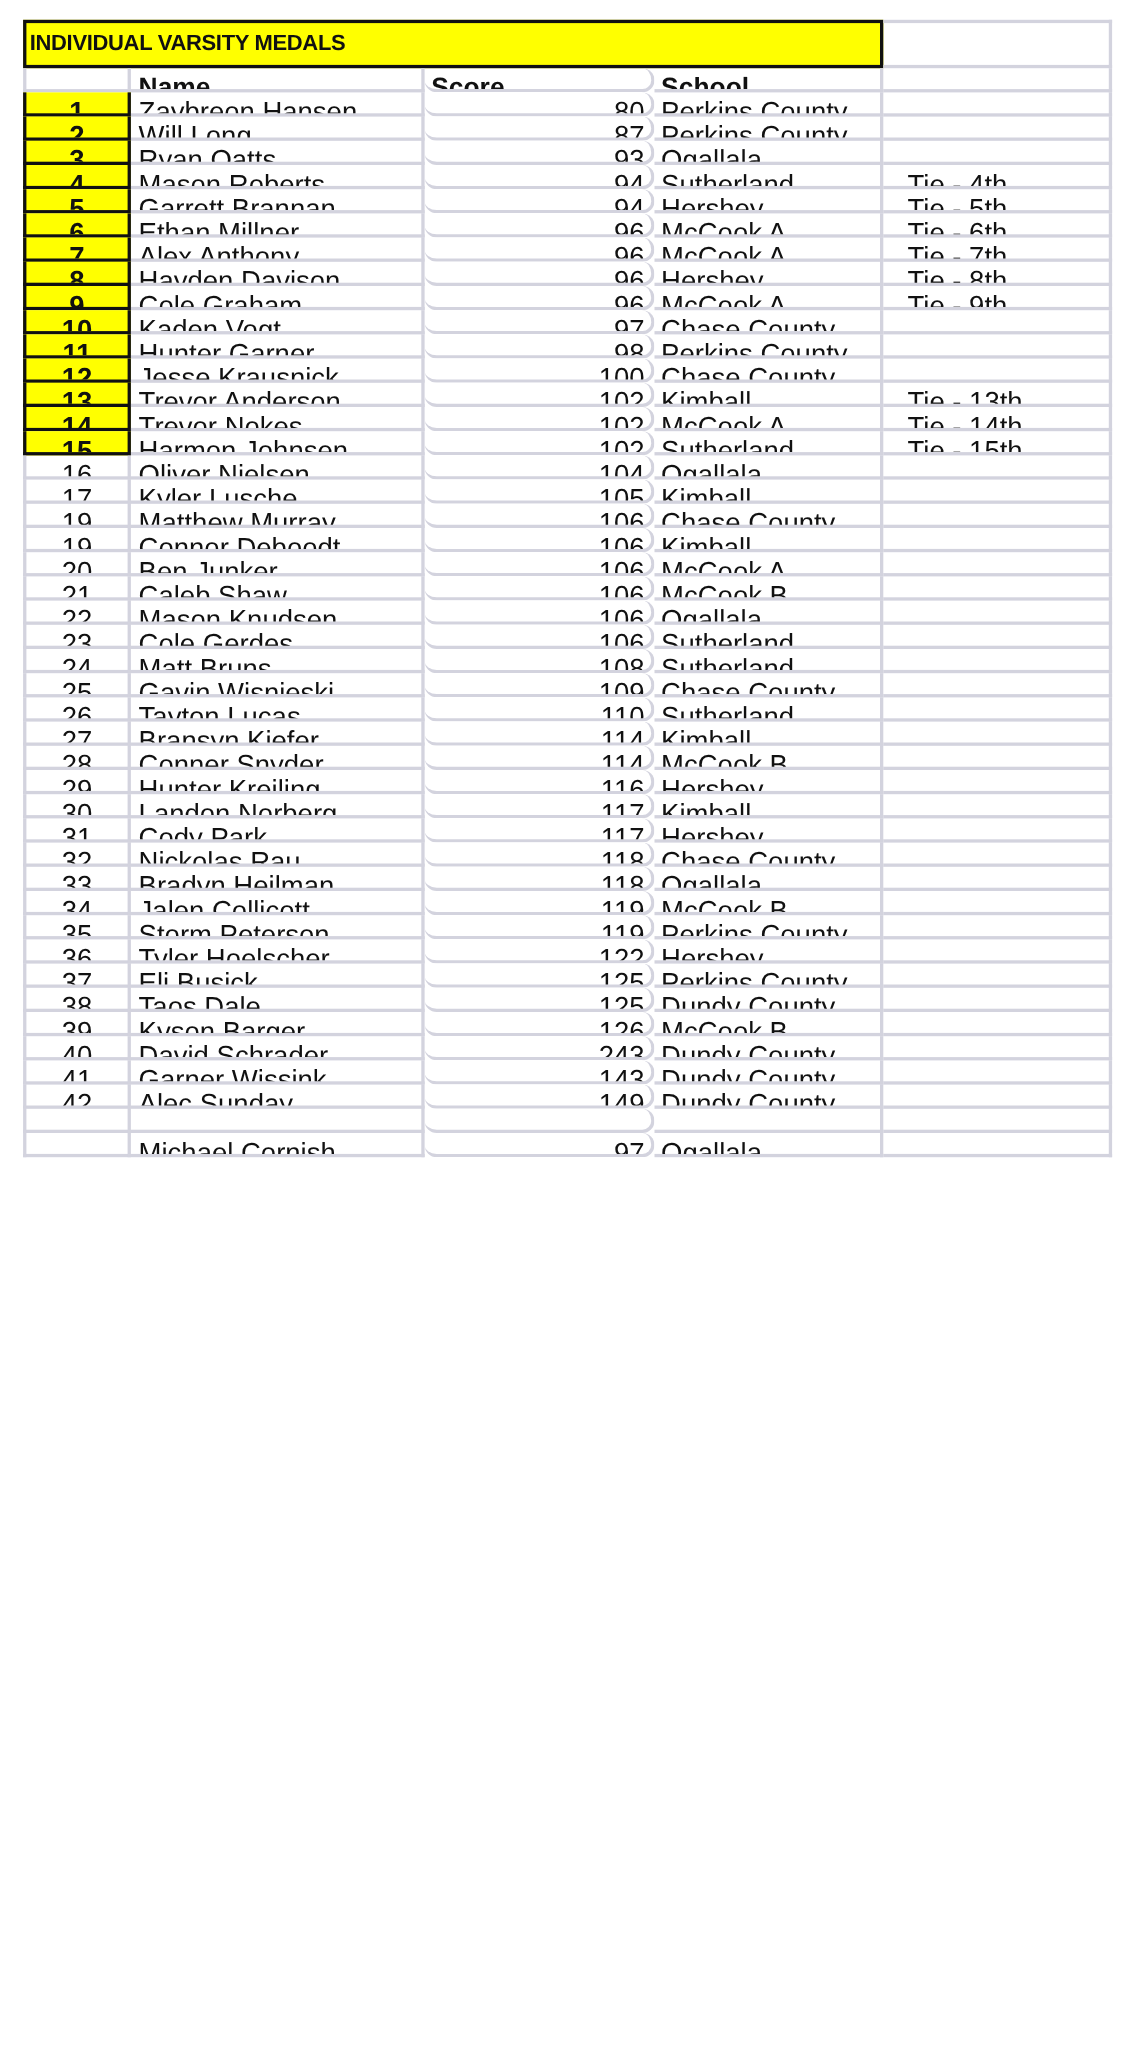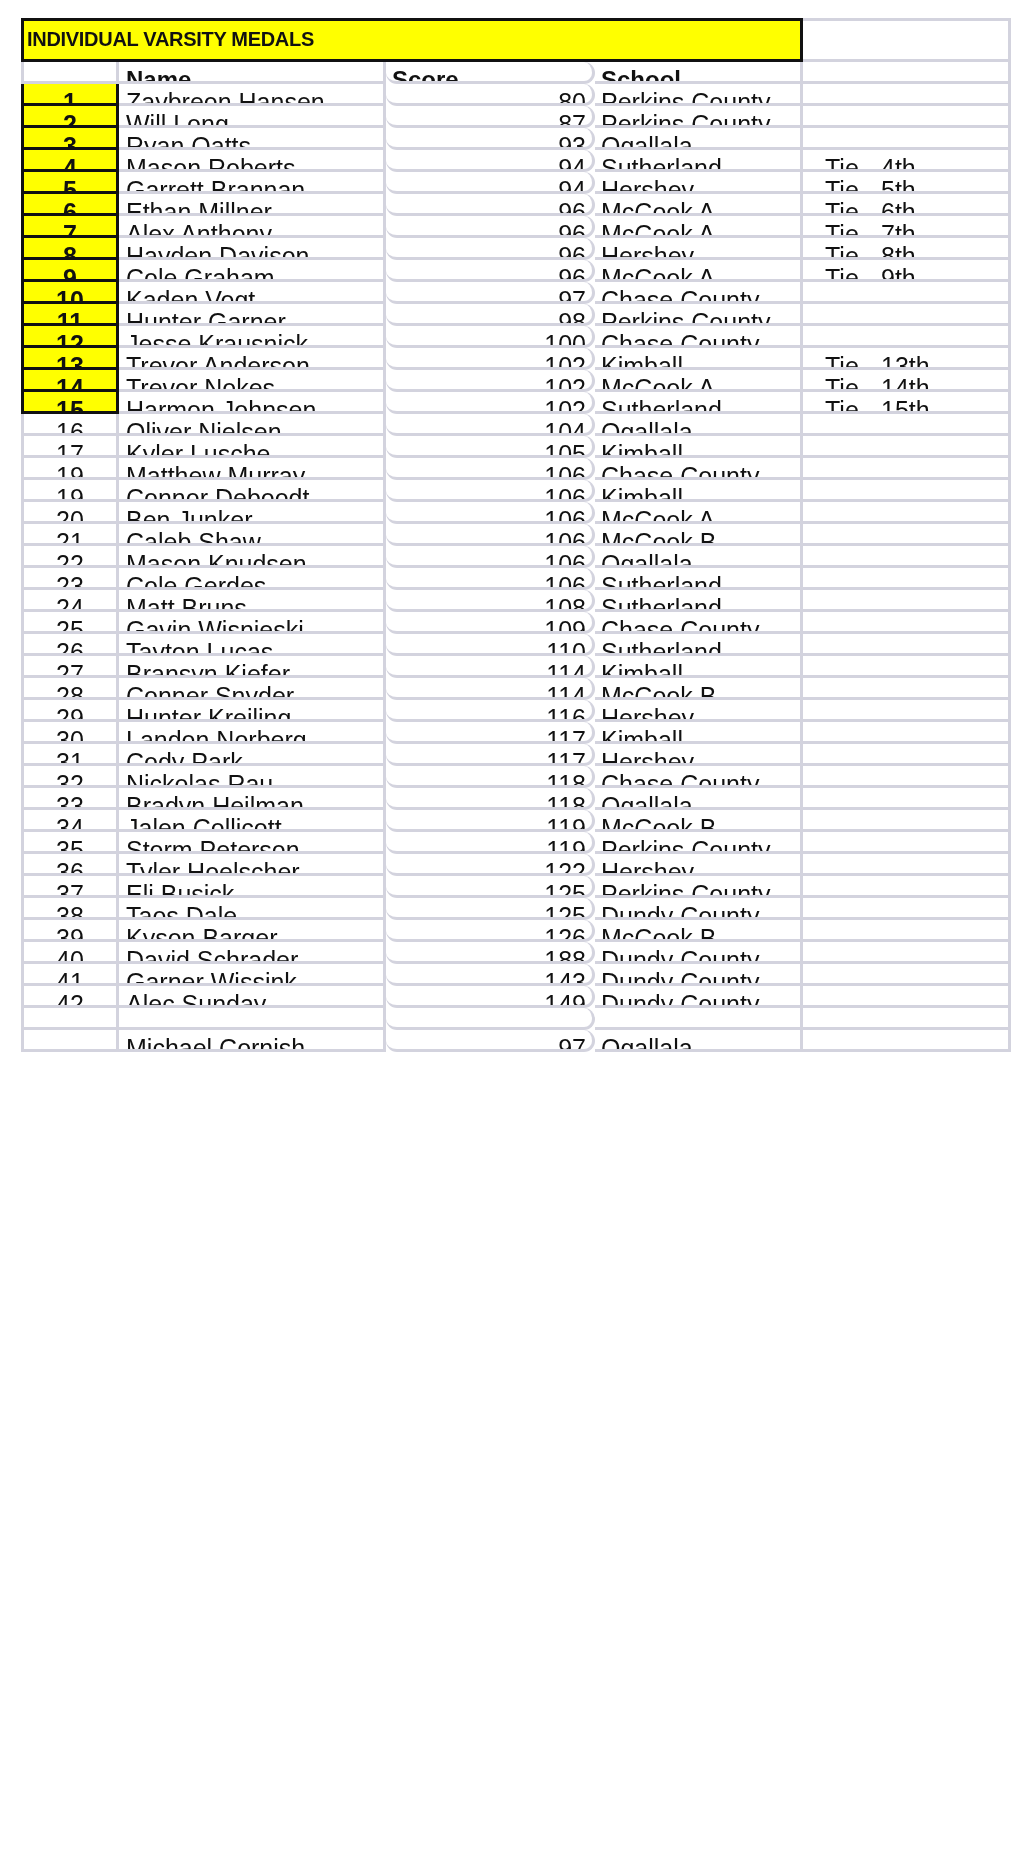--- a/index.html
+++ b/index.html
@@ -308,21 +308,21 @@
       <div class="row">
         <div class="cell c-rank">39</div>
         <div class="cell c-name">Kyson Barger</div>
         <div class="cell c-score">126</div>
         <div class="cell c-school">McCook B</div>
         <div class="cell c-note"></div>
       </div>
       <div class="row">
         <div class="cell c-rank">40</div>
         <div class="cell c-name">David Schrader</div>
-        <div class="cell c-score">188</div>
+        <div class="cell c-score">243</div>
         <div class="cell c-school">Dundy County</div>
         <div class="cell c-note"></div>
       </div>
       <div class="row">
         <div class="cell c-rank">41</div>
         <div class="cell c-name">Garner Wissink</div>
         <div class="cell c-score">143</div>
         <div class="cell c-school">Dundy County</div>
         <div class="cell c-note"></div>
       </div>

